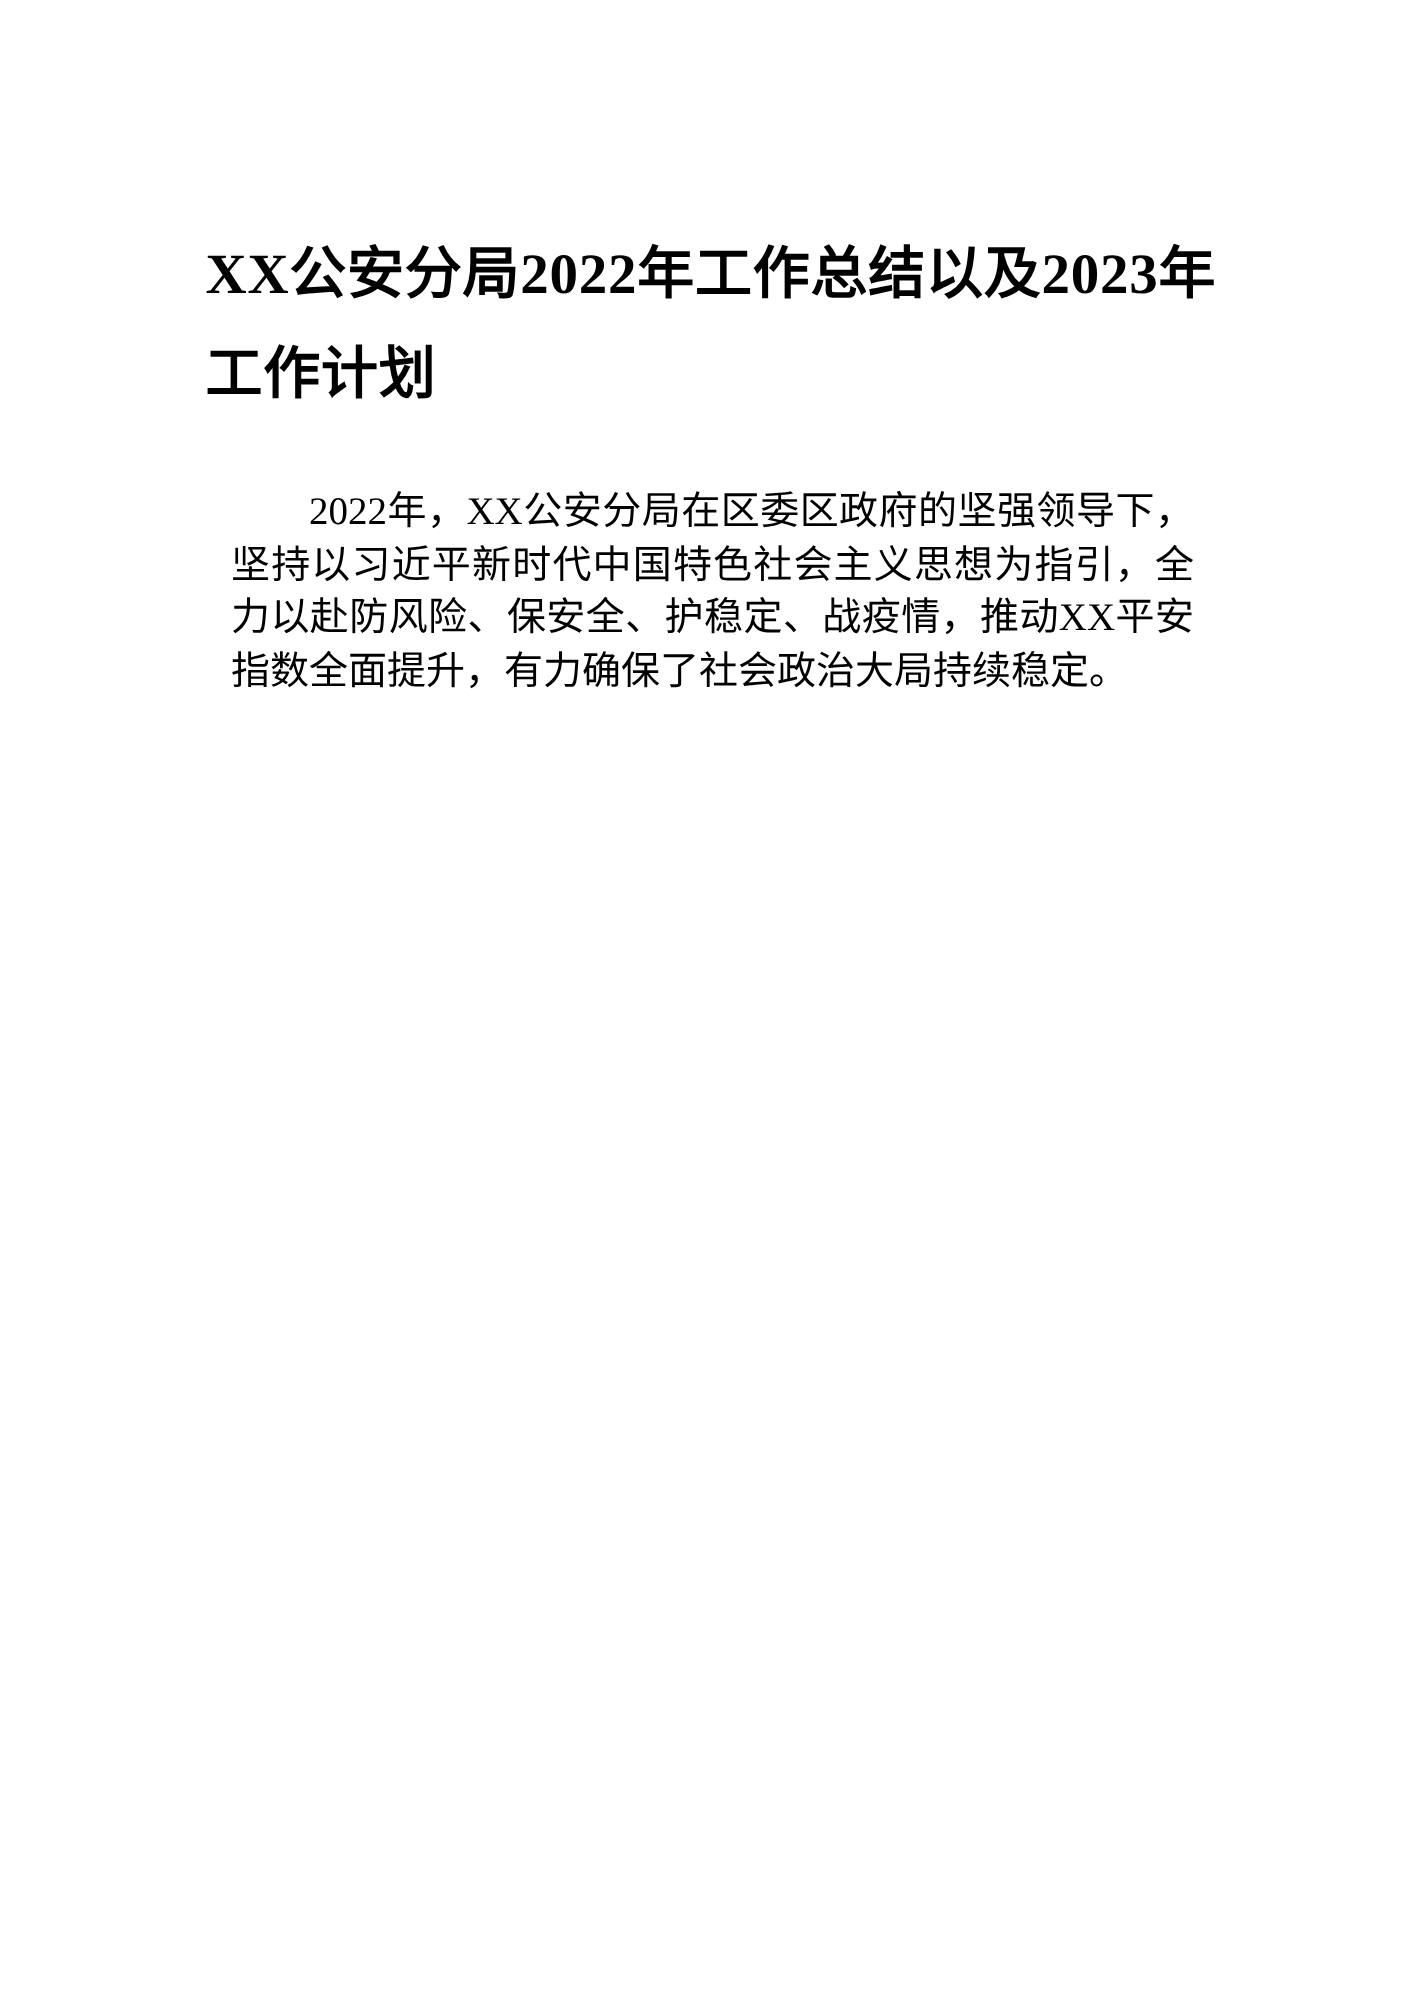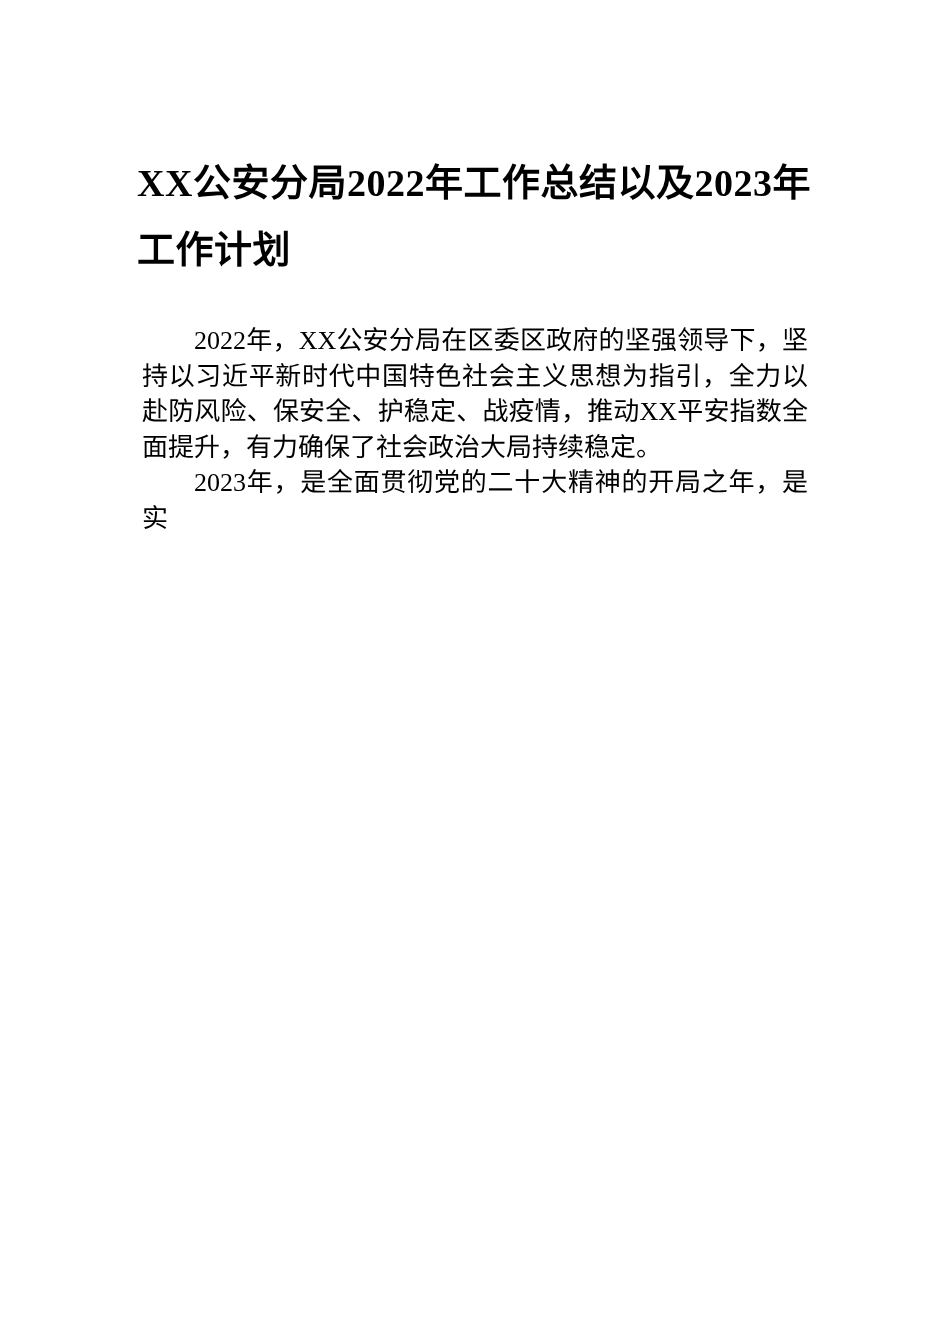--- a/index.html
+++ b/index.html
@@ -28,25 +28,24 @@
   }
   .doc-body {
     margin: 39px 142px 0 142px;
     font-size: 26px;
     line-height: 35.5px;
     text-align: justify;
     text-justify: inter-character;
   }
   .doc-body p {
     text-indent: 2em;
-    margin: 0;
+    margin: 12px;
   }
 </style>
 </head>
 <body>
 
 <div class="page">
   <h1 class="doc-title">XX公安分局2022年工作总结以及2023年工作计划</h1>
   <div class="doc-body">
     <p>2022年，XX公安分局在区委区政府的坚强领导下，坚持以习近平新时代中国特色社会主义思想为指引，全力以赴防风险、保安全、护稳定、战疫情，推动XX平安指数全面提升，有力确保了社会政治大局持续稳定。</p>
-    <p>2023年，是全面贯彻党的二十大精神的开局之年，是实</p>
   </div>
 </div>
 
 </body></html>

